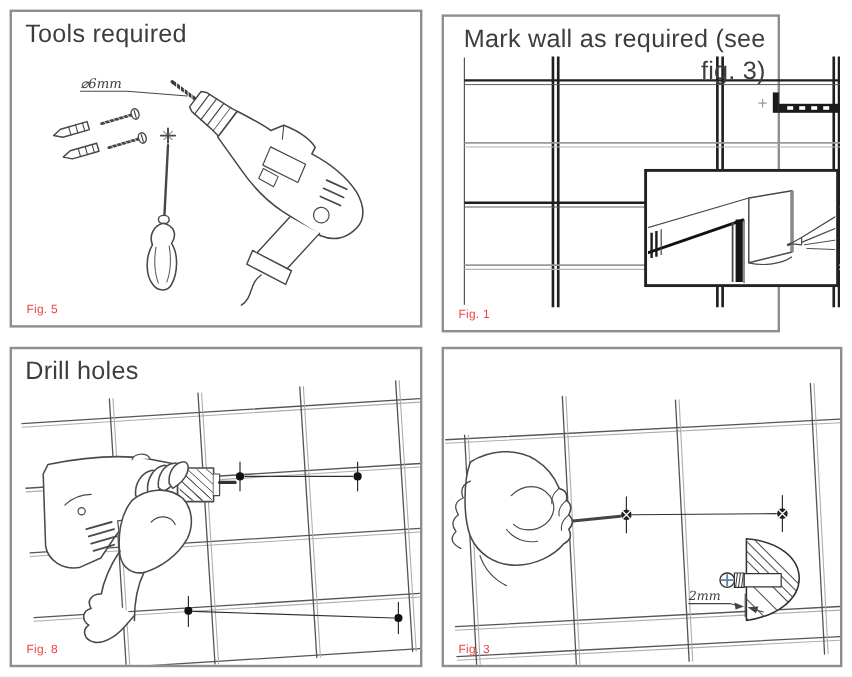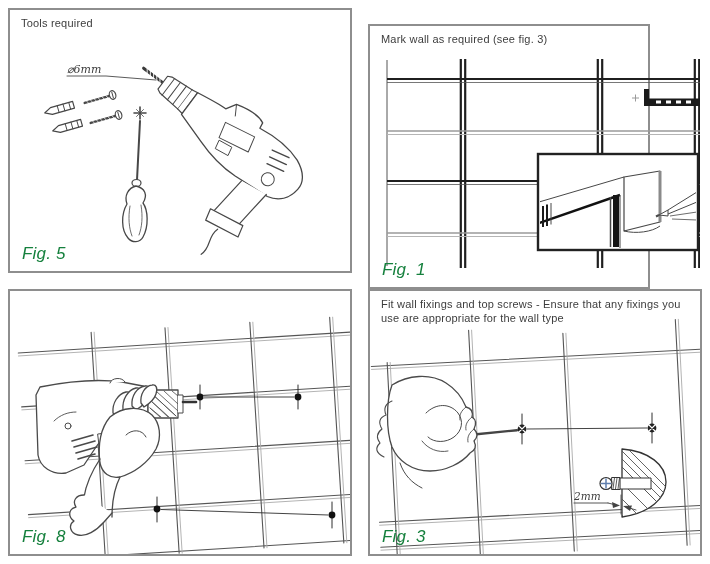--- a/index.html
+++ b/index.html
@@ -7,28 +7,28 @@
     position:relative; width:710px; height:564px; background:#ffffff;
     font-family:"Liberation Sans", sans-serif; overflow:hidden;
   }
   .panel{
     position:absolute; box-sizing:border-box; background:#fff;
     border:2px solid #8e8e8e;
   }
   .panel svg{ position:absolute; left:0; top:0; z-index:1; }
   .panel-title{
     position:absolute; top:6px; left:11px; right:10px; z-index:2;
-    font-size:11px; line-height:1.28; color:#3d3d3d; letter-spacing:.2px;
+    font-size:21px; line-height:1.28; color:#3d3d3d; letter-spacing:.2px;
   }
   .fig-label{
     position:absolute; left:12px; bottom:7px; z-index:2;
-    font-size:17px; color:#15803d; letter-spacing:.2px;font-style:italic;
+    font-size:10px; color:#ef4444; letter-spacing:.2px;
   }
   #p1{ left:8px;  top:8px;   width:344px; height:265px; }
-  #p2{ left:368px; top:24px;  width:282px; height:265px; }
+  #p2{ left:368px; top:12px;  width:282px; height:265px;text-align:right; }
   #p3{ left:8px;  top:289px; width:344px; height:267px; }
   #p4{ left:368px; top:289px; width:334px; height:267px; }
   .ann{ font-family:"DejaVu Serif", serif; font-style:italic; }
 </style>
 </head>
 <body>
 
 <div class="page">
 
   <div class="panel" id="p1">
@@ -140,20 +140,21 @@
             <path d="M327,186 L300,190 M327,194 L302,193" stroke-width="0.8"></path>
           </g>
           <path d="M254,205 C266,208 282,206 290,200" stroke-width="1"></path>
         </g>
       </g>
     </svg>
     <div class="fig-label">Fig. 1</div>
   </div>
 
   <div class="panel" id="p3">
+    <div class="panel-title">Drill holes</div>
     <svg width="340" height="263" viewBox="0 0 340 263" fill="none" stroke="#4a4a4a" stroke-width="1.1" stroke-linecap="round" stroke-linejoin="round">
       <g transform="rotate(-3.6 170 148)">
         <path d="M14,52 H348 M14,106 H348 M14,160 H348 M14,214 H348 M14,260 H348" stroke="#555"></path>
         <path d="M14,55 H348 M14,109 H348 M14,163 H348 M14,217 H348" stroke="#adadad" stroke-width="0.9"></path>
         <path d="M88,36 V262 M162,36 V262 M247,36 V262 M327,36 V262" stroke="#555"></path>
         <path d="M91,36 V262 M165,36 V262 M250,36 V262 M330,36 V262" stroke="#adadad" stroke-width="0.9"></path>
       </g>
       <g stroke="#2e2e2e">
         <path d="M190,94 V118 M288,94 V118" stroke-width="1"></path>
         <path d="M194,106 H284" stroke-width="0.9"></path>
@@ -185,21 +186,20 @@
           <path d="M116,144 C122,138 132,138 136,146" stroke-width="1"></path>
           <path d="M90,168 C82,180 76,194 74,206 M110,186 C104,198 102,212 102,226"></path>
           <path d="M74,204 C66,204 62,210 66,216 C58,218 58,226 64,230 C58,234 60,242 68,244 C76,246 86,240 94,231 L102,222" fill="#fff"></path>
         </g>
       </g>
     </svg>
     <div class="fig-label">Fig. 8</div>
   </div>
 
   <div class="panel" id="p4">
-    <div class="panel-title">Fit wall fixings and top screws - Ensure that any fixings you use are appropriate for the wall type</div>
     <svg width="330" height="263" viewBox="0 0 330 263" fill="none" stroke="#4a4a4a" stroke-width="1.1" stroke-linecap="round" stroke-linejoin="round">
       <g transform="rotate(-3 165 160)">
         <path d="M6,67 H336 M6,223 H336 M6,248 H336" stroke="#555"></path>
         <path d="M6,70 H336 M6,226 H336 M6,251 H336" stroke="#adadad" stroke-width="0.9"></path>
         <path d="M22,64 V262 M105,36 V262 M199,44 V262 M312,36 V262" stroke="#555"></path>
         <path d="M25,64 V262 M108,36 V262 M202,44 V262 M315,36 V262" stroke="#adadad" stroke-width="0.9"></path>
       </g>
       <g stroke="#2e2e2e">
         <path d="M152,123 V153 M282,122 V152" stroke-width="1"></path>
         <path d="M157,138 L277,137" stroke-width="0.9"></path>

